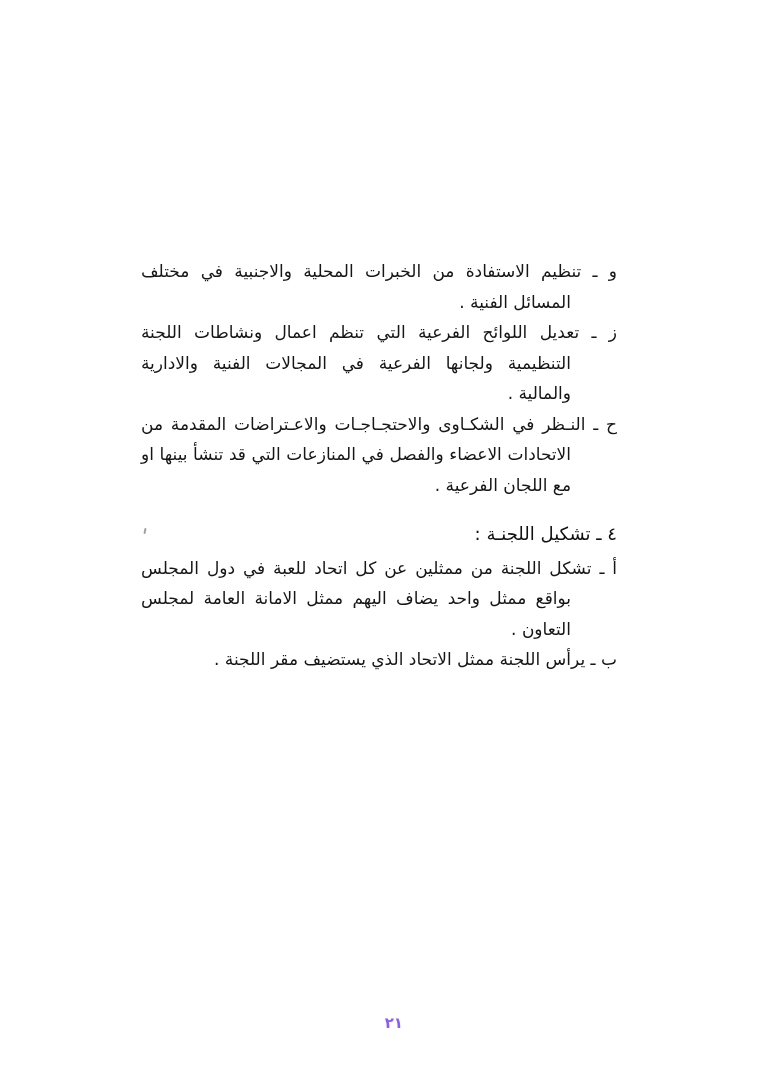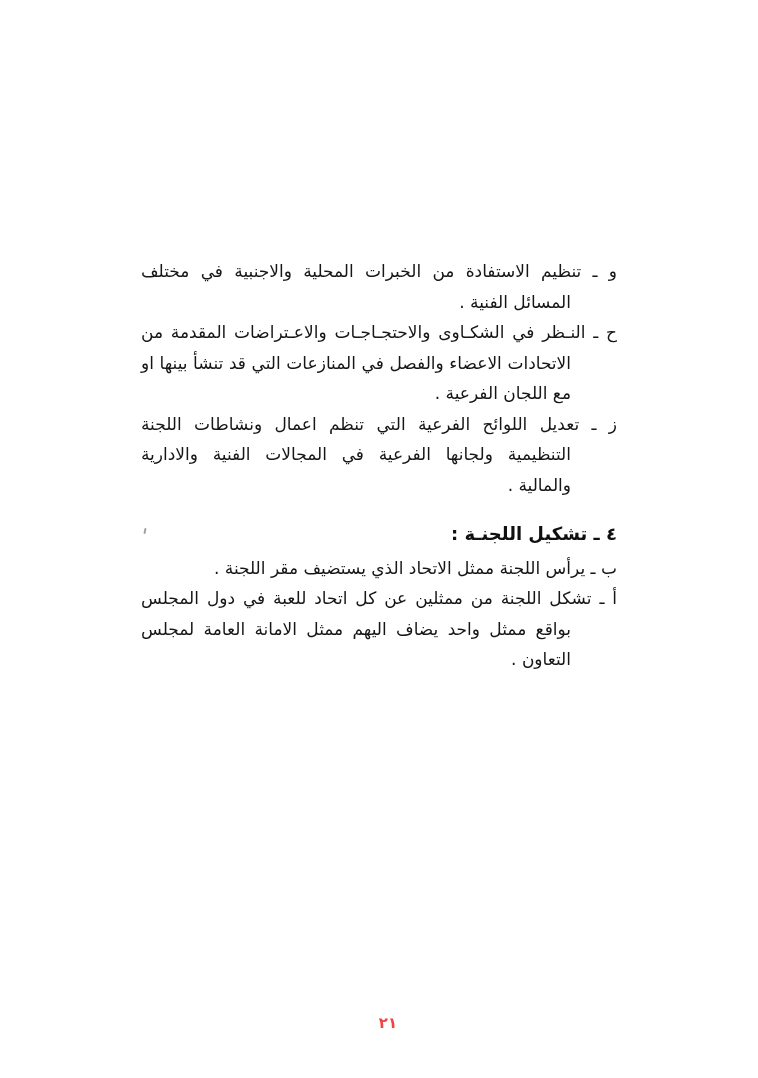--- a/index.html
+++ b/index.html
@@ -33,60 +33,59 @@
     margin-top: 6px;
   }
   p.clause {
     margin: 0;
     padding-right: 46px;
     text-indent: -46px;
   }
   h2.section-heading {
     margin: 19px 0 3px 0;
     font-size: 18px;
-    font-weight: bold;
+    font-weight: normal;
     line-height: 30.5px;
     color: #101010;
   }
   .page-number {
     position: absolute;
     top: 1014px;
     left: 373px;
     width: 30px;
-    text-align: center;
     direction: rtl;
     font-size: 15px;
     font-weight: bold;
-    color: #ef4444;
+    color: #8b5cf6;
   }
   .speck {
     position: absolute;
     left: 144px;
     top: 528px;
     width: 2px;
     height: 6px;
     background: #8a8a8a;
     border-radius: 1px;
     transform: rotate(12deg);
     opacity: 0.8;
   }
 </style>
 </head>
 <body>
 
 <div class="page">
 
   <div class="content">
     <p class="clause">و ـ تنظيم الاستفادة من الخبرات المحلية والاجنبية في مختلف المسائل الفنية .</p>
+    <p class="clause">ز ـ تعديل اللوائح الفرعية التي تنظم اعمال ونشاطات اللجنة التنظيمية ولجانها الفرعية في المجالات الفنية والادارية والمالية .</p>
     <p class="clause">ح ـ النـظر في الشكـاوى والاحتجـاجـات والاعـتراضات المقدمة من الاتحادات الاعضاء والفصل في المنازعات التي قد تنشأ بينها او مع اللجان الفرعية .</p>
-    <p class="clause">ز ـ تعديل اللوائح الفرعية التي تنظم اعمال ونشاطات اللجنة التنظيمية ولجانها الفرعية في المجالات الفنية والادارية والمالية .</p>
 
     <h2 class="section-heading">٤ ـ تشكيل اللجنـة :</h2>
 
+    <p class="clause">أ ـ تشكل اللجنة من ممثلين عن كل اتحاد للعبة في دول المجلس بواقع ممثل واحد يضاف اليهم ممثل الامانة العامة لمجلس التعاون .</p>
     <p class="clause">ب ـ يرأس اللجنة ممثل الاتحاد الذي يستضيف مقر اللجنة .</p>
-    <p class="clause">أ ـ تشكل اللجنة من ممثلين عن كل اتحاد للعبة في دول المجلس بواقع ممثل واحد يضاف اليهم ممثل الامانة العامة لمجلس التعاون .</p>
   </div>
 
   <div class="speck"></div>
 
   <div class="page-number">٢١</div>
 
 </div>
 
 </body></html>

